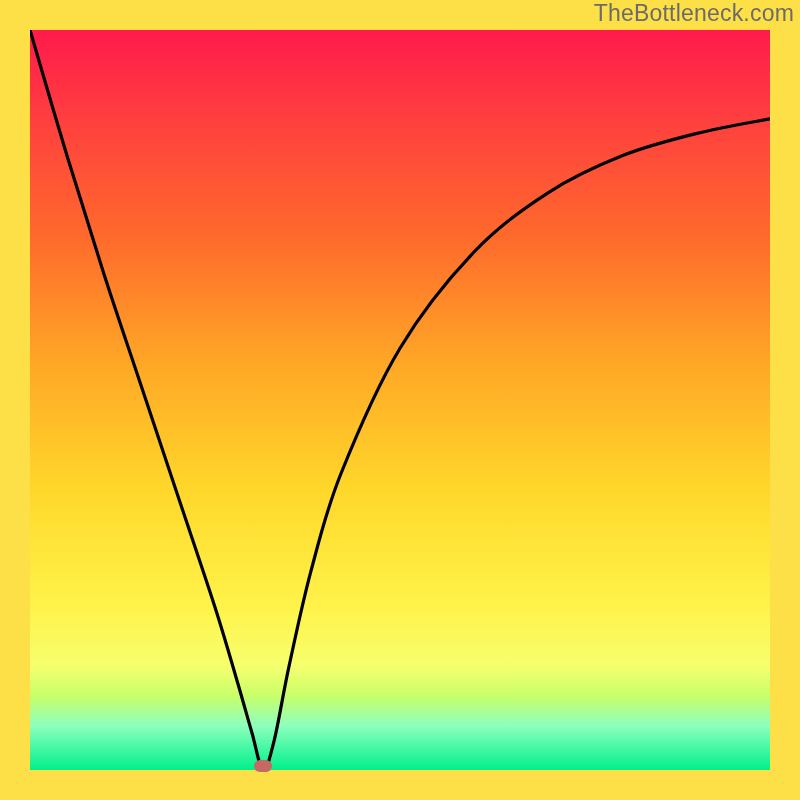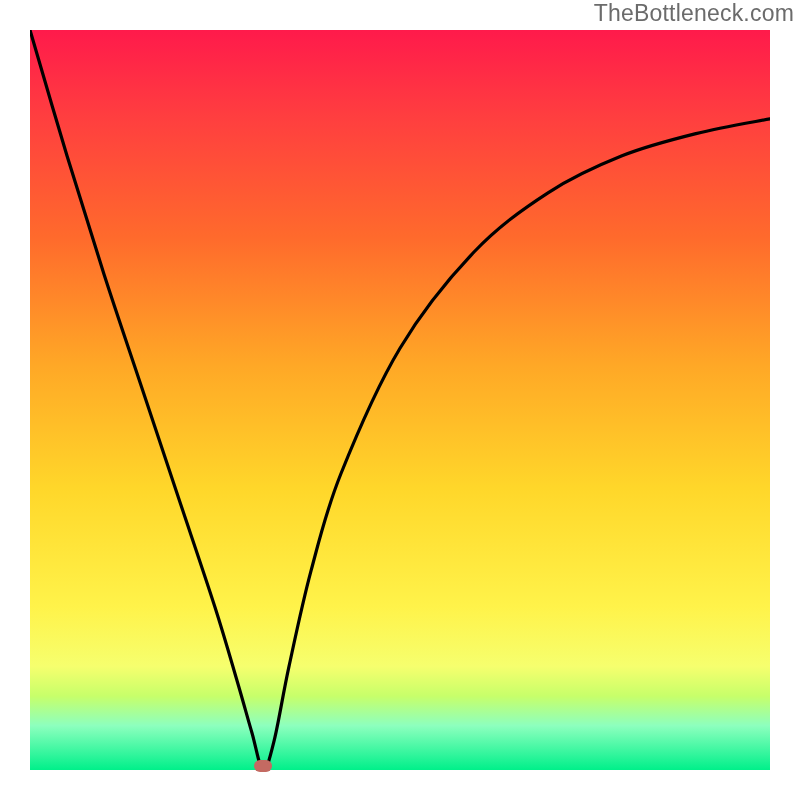--- a/index.html
+++ b/index.html
@@ -8,21 +8,21 @@
     width: 800px;
     height: 800px;
     background: #000;
     font-family: Arial, Helvetica, sans-serif;
     overflow: hidden;
   }
   .stage {
     position: relative;
     width: 800px;
     height: 800px;
-    background: #ffffff;
+    background: #fde047;
   }
   .watermark {
     position: absolute;
     top: 0px;
     right: 6px;
     font-size: 23px;
     font-weight: 500;
     color: #6b6b6b;
     letter-spacing: 0.2px;
     z-index: 50;

